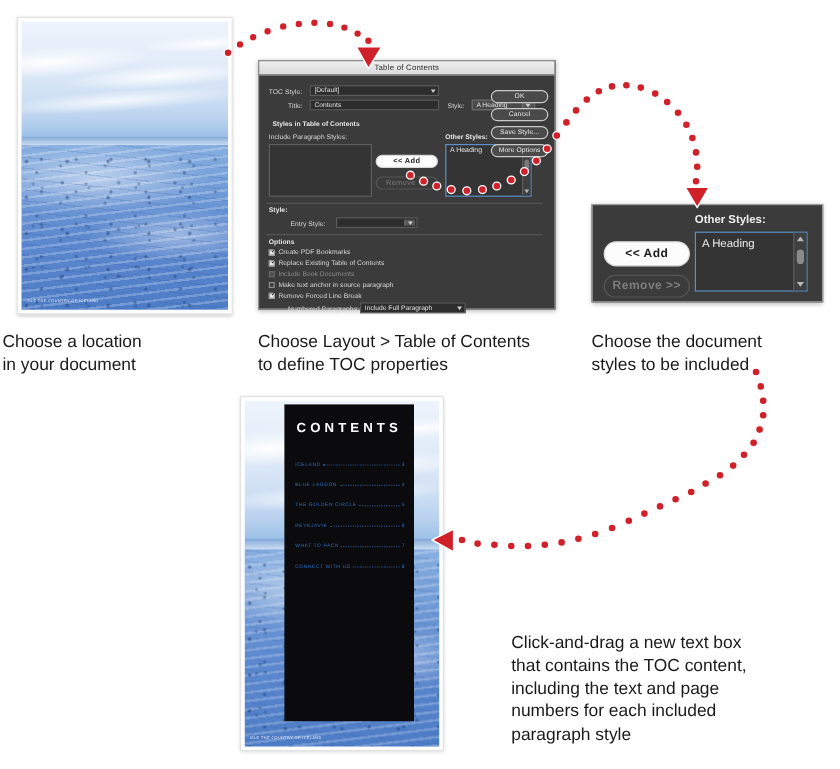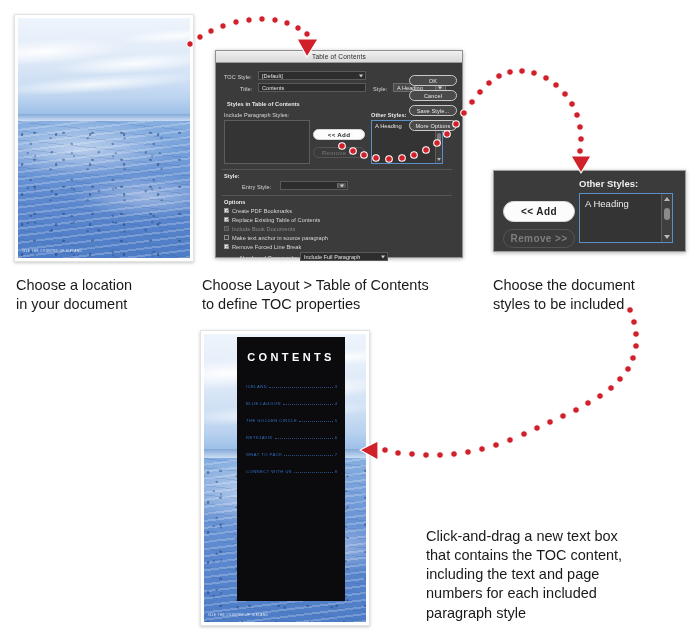--- a/index.html
+++ b/index.html
@@ -370,23 +370,23 @@
       </div>
       <div class="toc-row" style="top:130px;">
         <span class="t">CONNECT WITH US</span>
         <span class="dots"></span>
         <span class="p">8</span>
       </div>
     </div>
   </div>
 </div>
 
-<div class="caption" style="left:16px;top:276px;width:190px;white-space:pre-line;">Choose a location
+<div class="caption" style="left:2px;top:276px;width:190px;white-space:pre-line;">Choose a location
 in your document</div>
-<div class="caption" style="left:202px;top:276px;width:270px;white-space:pre-line;">Choose Layout &gt; Table of Contents
+<div class="caption" style="left:215px;top:276px;width:270px;white-space:pre-line;">Choose Layout &gt; Table of Contents
 to define TOC properties</div>
 <div class="caption" style="left:493px;top:276px;width:200px;white-space:pre-line;">Choose the document
 styles to be included</div>
 <div class="caption" style="left:426px;top:527px;width:268px;white-space:pre-line;">Click-and-drag a new text box
 that contains the TOC content,
 including the text and page
 numbers for each included
 paragraph style</div>
 
 <svg class="arrowsvg" viewBox="0 0 700 641">

